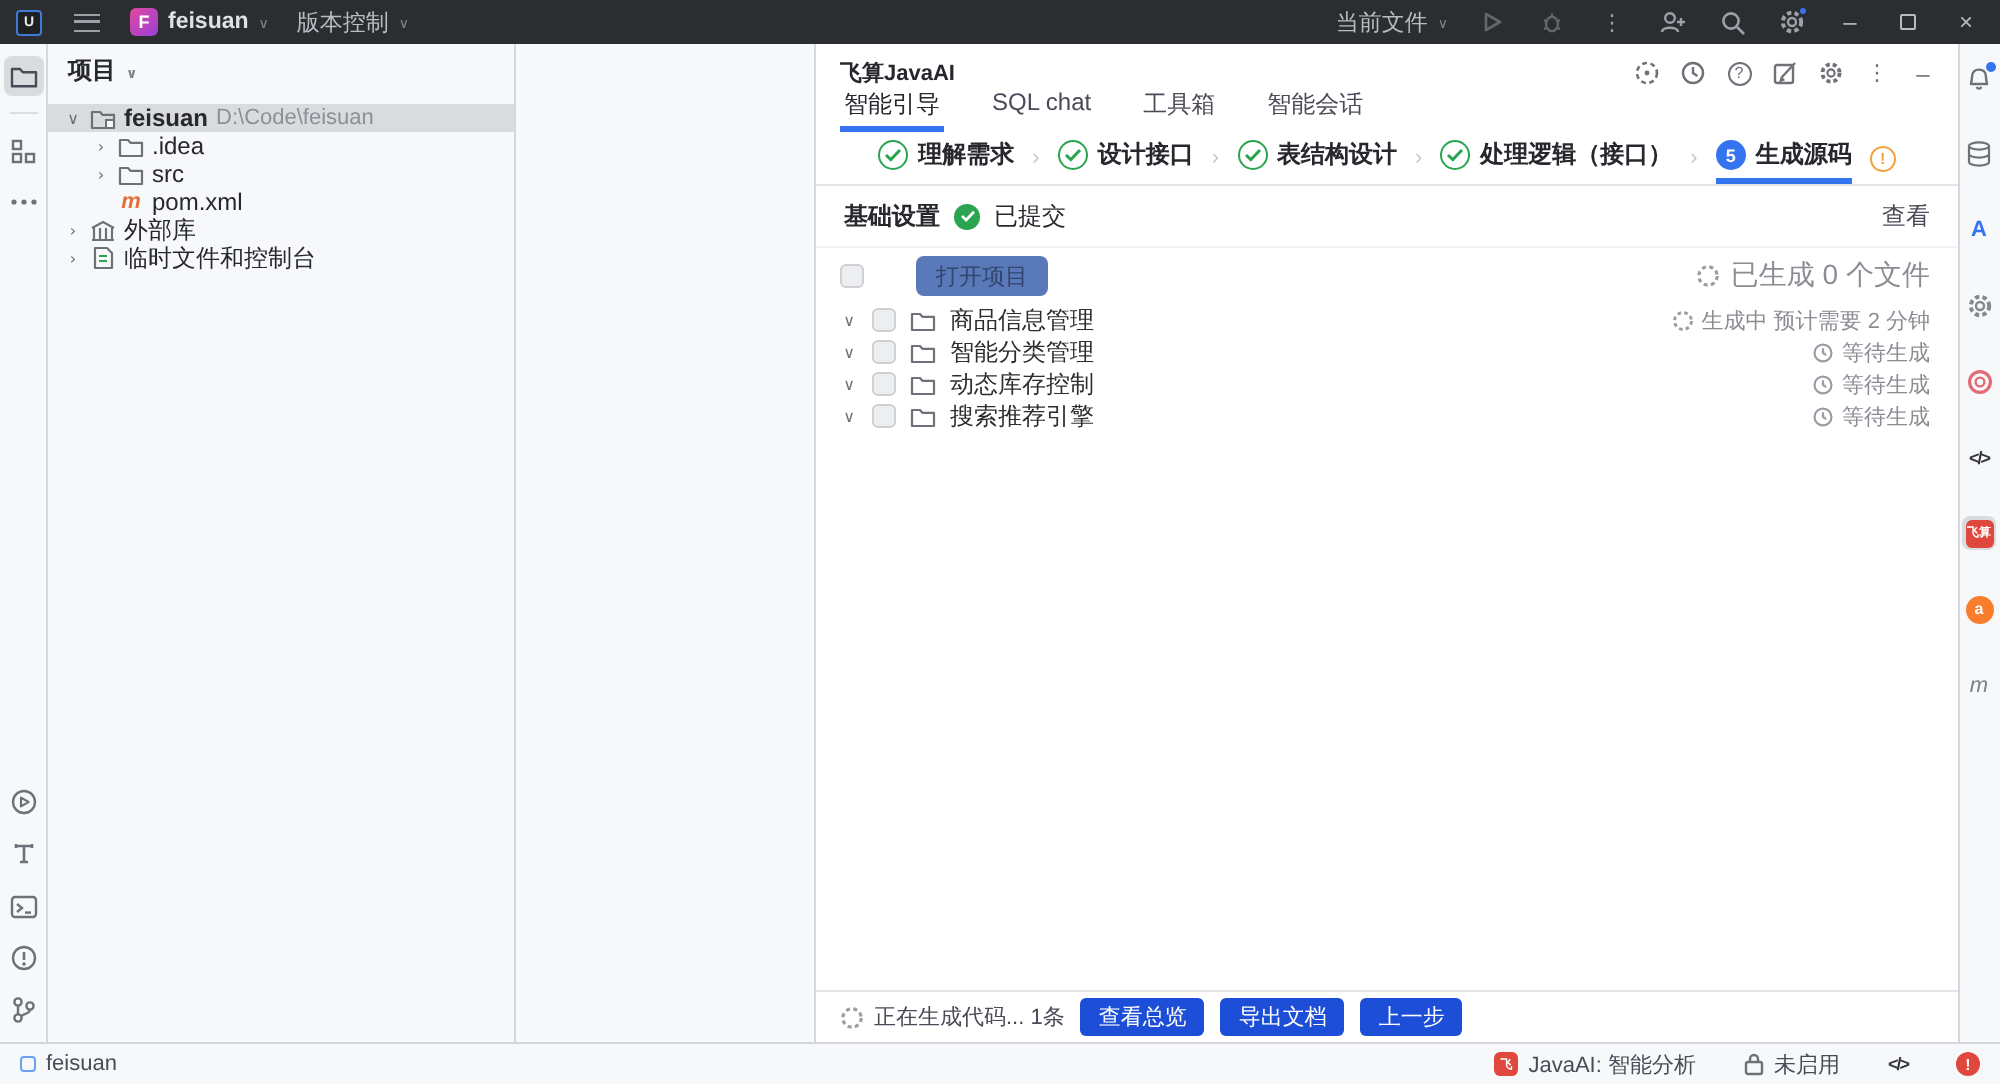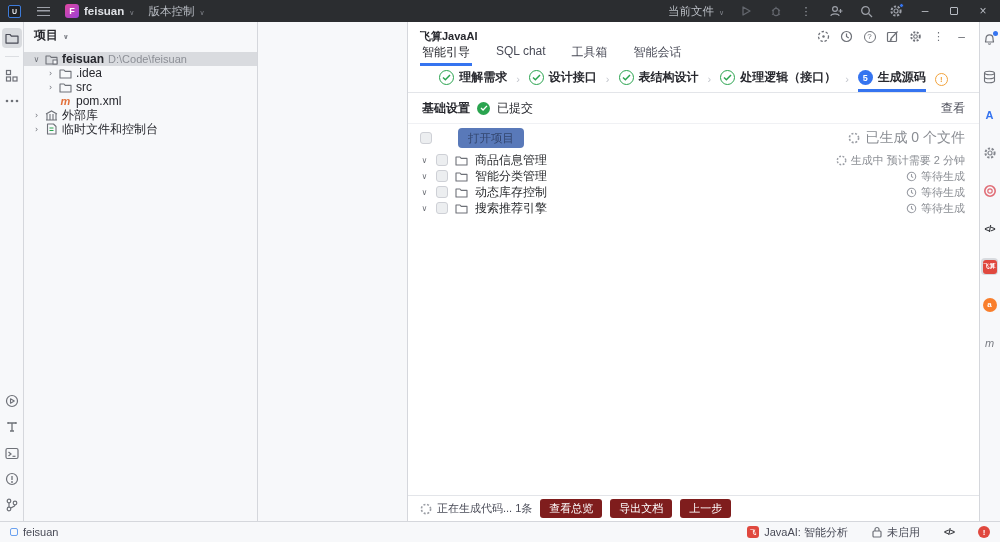--- a/index.html
+++ b/index.html
@@ -82,21 +82,21 @@
   .p-toolbar { height:28px; display:flex; align-items:center; gap:26px; padding:0 14px 0 12px; flex:0 0 auto; }
   .checkbox { width:12px; height:12px; border:1px solid #ced0d6; border-radius:3px; background:#eceef0; flex:0 0 auto; }
   .btn-open { height:20px; padding:0 10px; border-radius:4px; background:#5979b9; color:#33466f; font-size:11.5px; display:flex; align-items:center; border:none; }
   .gen-count { margin-left:auto; display:flex; align-items:center; gap:5px; color:#8a8d93; font-size:14px; }
   .mod-row { height:16px; display:flex; align-items:center; gap:7px; padding:0 14px 0 12px; flex:0 0 auto; }
   .mod-name { color:#2b2d30; }
   .mod-status { margin-left:auto; display:flex; align-items:center; gap:4px; color:#8a8d93; font-size:11px; }
   .p-spacer { flex:1 1 auto; }
   .p-footer { border-top:1px solid #e3e5e9; height:26px; display:flex; align-items:center; gap:8px; padding:0 12px; flex:0 0 auto; }
   .f-status { display:flex; align-items:center; gap:5px; color:#494b57; font-size:11px; }
-  .btn-dark { height:19px; padding:0 9px; border-radius:3px; background:#7f1d1d; color:#fff; font-size:11px; display:flex; align-items:center; border:none; }
+  .btn-dark { height:19px; padding:0 9px; border-radius:3px; background:#1d4ed8; color:#fff; font-size:11px; display:flex; align-items:center; border:none; }
 
   
   .statusbar { height:21px; border-top:1px solid #d5d7dc; background:#f7f8fa; display:flex; align-items:center; padding:0 10px; font-size:11px; color:#494b57; flex:0 0 auto; }
   .sb-left { display:flex; align-items:center; gap:5px; }
   .sb-circ { width:8px; height:8px; border:1.5px solid #6aa1f0; border-radius:2px; }
   .sb-right { margin-left:auto; display:flex; align-items:center; gap:24px; }
   .err-circ { width:12px; height:12px; border-radius:50%; background:#e0483e; color:#fff; font-size:8px; font-weight:bold; display:flex; align-items:center; justify-content:center; }
   svg { display:block; }
 </style>
 </head>

